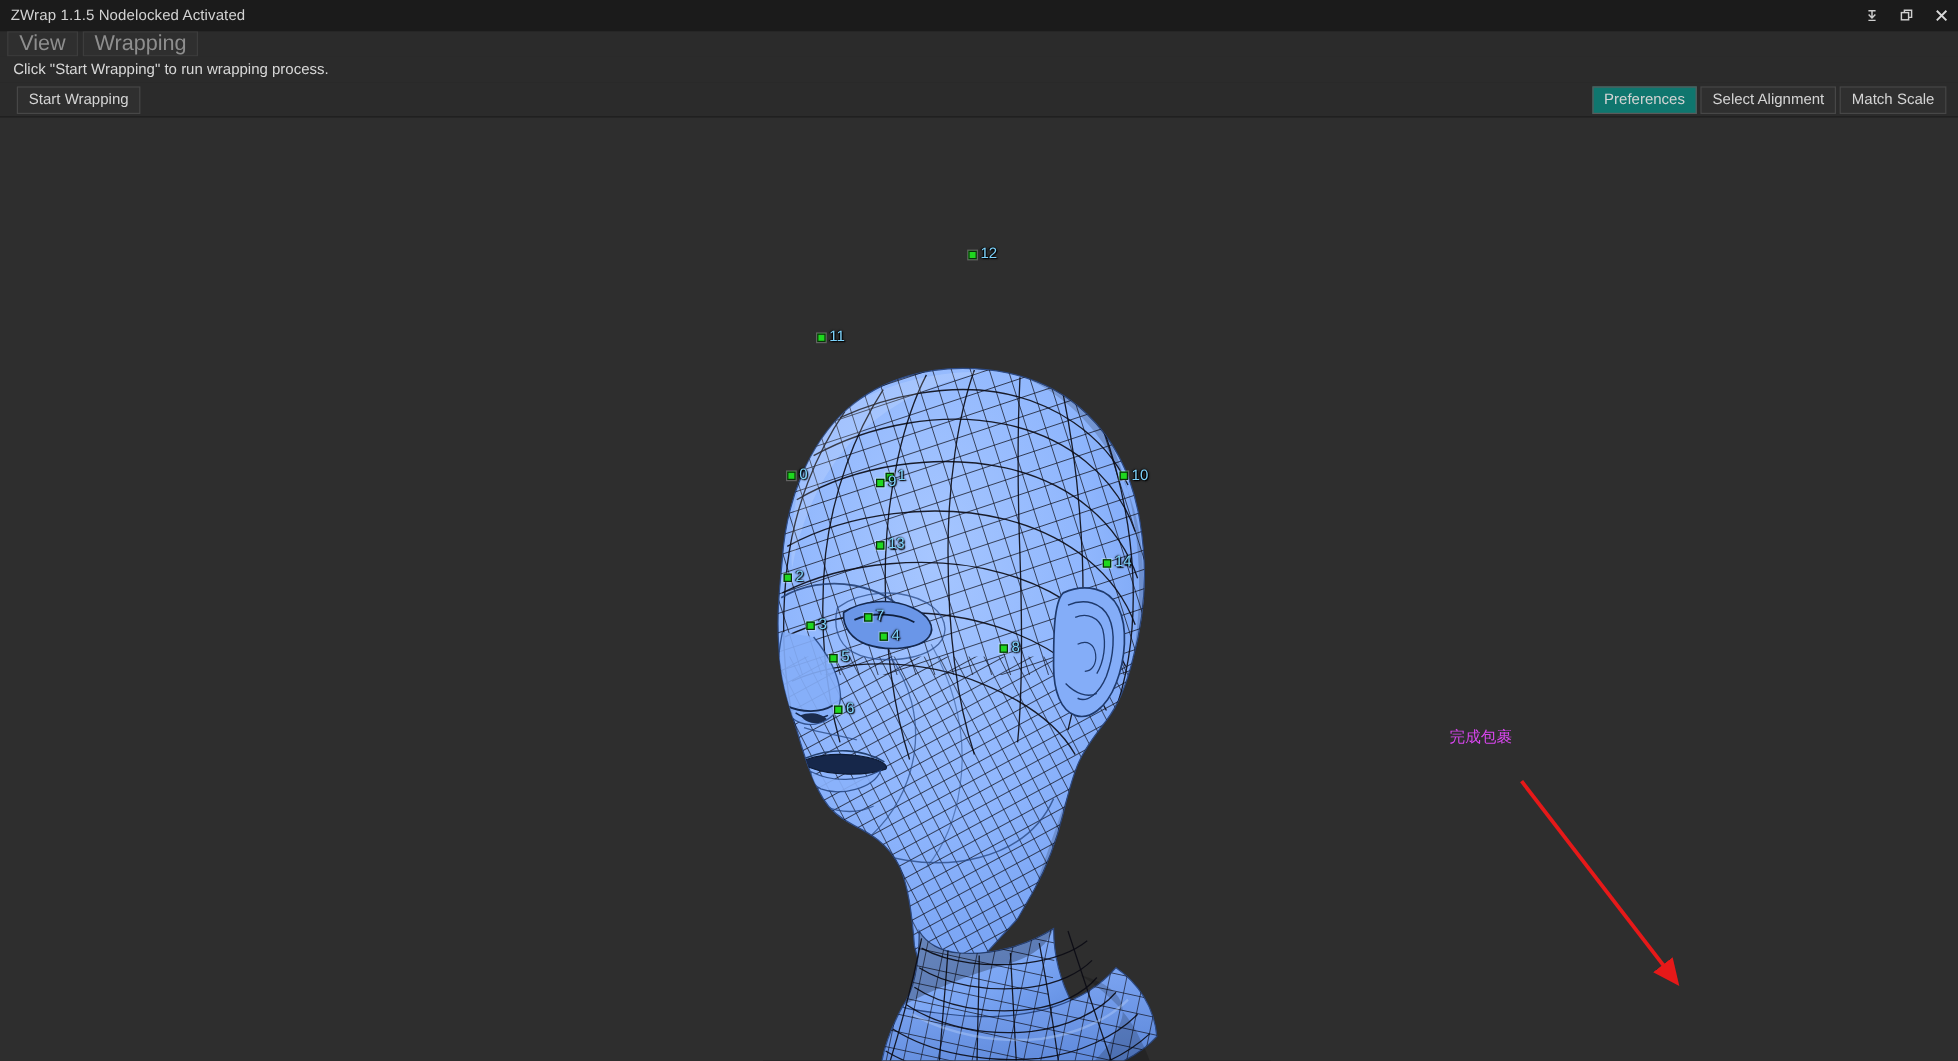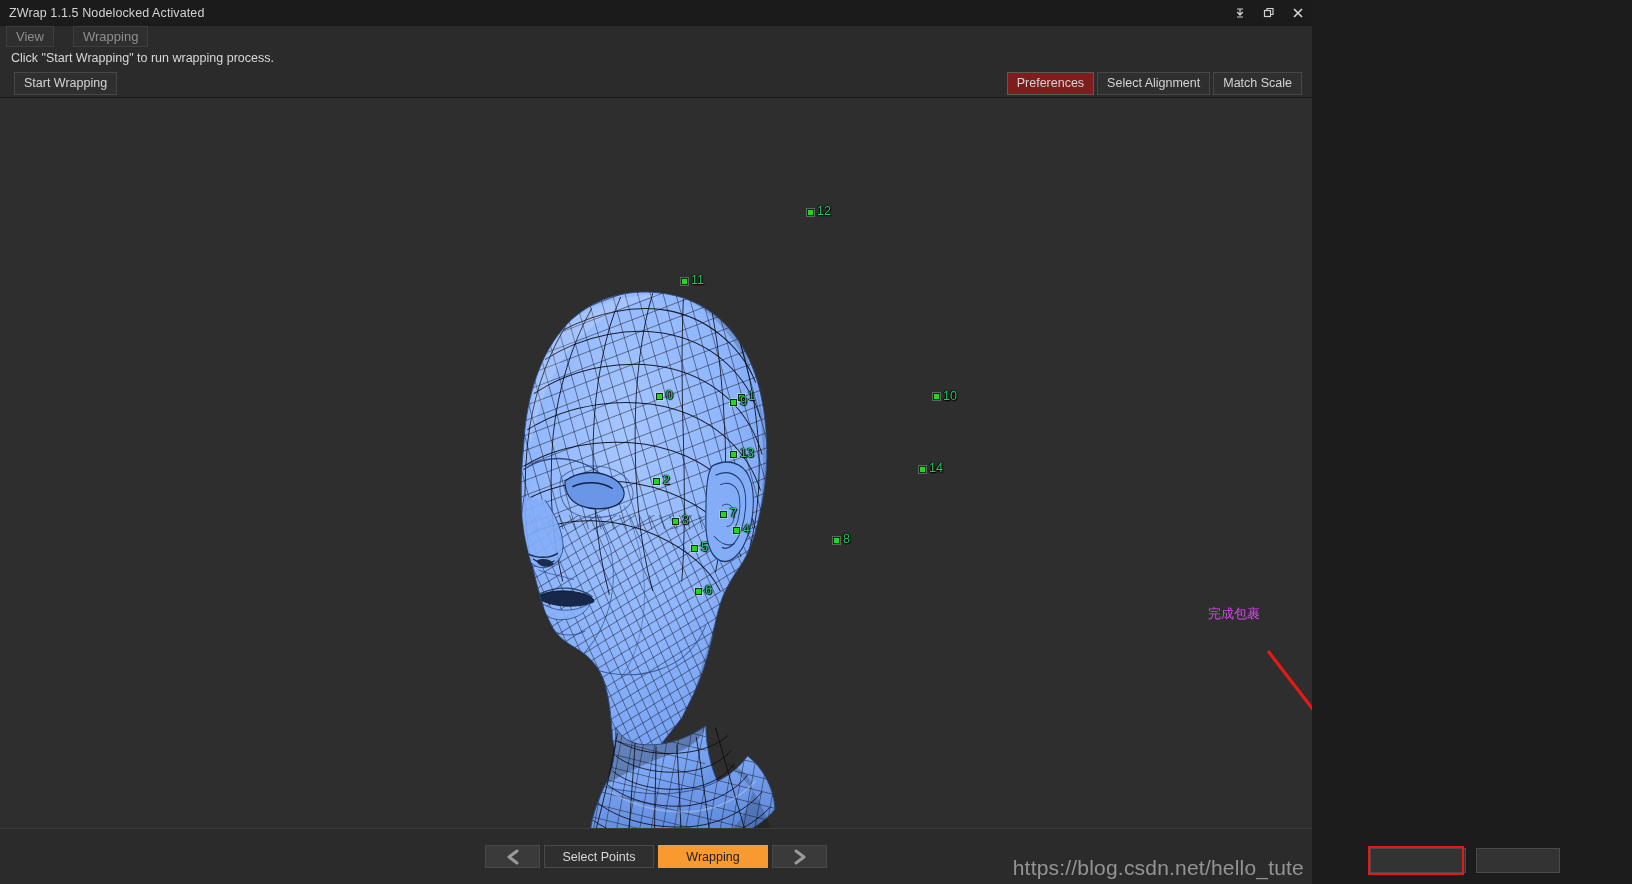--- a/index.html
+++ b/index.html
@@ -4,21 +4,21 @@
 <style>
   * { box-sizing: border-box; margin: 0; padding: 0; }
   html, body {
     width: 1632px; height: 884px;
     background: #1c1c1c;
     font-family: "Liberation Sans", sans-serif;
     overflow: hidden;
   }
   #app {
     position: relative;
-    width: 1312px; height: 884px;
+    width: 1632px; height: 884px;
     background: #2b2b2b;
     display: flex; flex-direction: column;
   }
 
   
   .titlebar {
     height: 26px;
     background: #1b1b1b;
     display: flex; align-items: center;
     flex: 0 0 26px;
@@ -45,25 +45,25 @@
   
   .menubar {
     height: 21px;
     background: #2b2b2b;
     display: flex; align-items: center;
     padding-left: 6px;
     flex: 0 0 21px;
   }
   .menu-item {
     color: #8e8e8e;
-    font-size: 13px;
+    font-size: 18px;
     padding: 2px 9px;
     border: 1px solid #3d3d3d;
     background: #2f2f2f;
-    margin-right: 19px;
+    margin-right: 4px;
     line-height: 15px;
   }
 
   
   .hintrow {
     flex: 0 0 22px;
     background: #2b2b2b;
     display: flex; align-items: center;
     padding-left: 11px;
   }
@@ -82,39 +82,39 @@
   }
   .tb-btn {
     font-size: 12.5px;
     color: #d4d4d4;
     background: #2f2f2f;
     border: 1px solid #474747;
     padding: 3px 9px 4px 9px;
     line-height: 14px;
     white-space: nowrap;
   }
-  .tb-btn.active { background: #7f1d1d; border-color: #5a5a5a; }
+  .tb-btn.active { background: #0f766e; border-color: #5a5a5a; }
   .tb-right {
     position: absolute; right: 10px; top: 0;
     height: 29px; display: flex; align-items: center; gap: 3px;
   }
 
   
   .viewport {
     flex: 1 1 auto;
     position: relative;
     background: #2e2e2e;
     overflow: hidden;
   }
   .viewport-svg { position: absolute; inset: 0; width: 100%; height: 100%; }
 
   
   .lm-label {
     position: absolute;
-    color: #22c55e;
+    color: #7dd3fc;
     font-size: 12.5px;
     font-family: "Liberation Sans", sans-serif;
     text-shadow: 0 0 2px #000, 1px 1px 1px #000, -1px 0 1px #000;
     pointer-events: none;
     white-space: nowrap;
   }
   .lm-dot {
     position: absolute;
     width: 7px; height: 7px;
     background: #1fd81f;
@@ -494,38 +494,14 @@
     <svg class="annot-svg" id="annot-arrow-svg" width="1632" height="770">
       <defs>
         <marker id="arrowHead" markerWidth="7" markerHeight="7" refX="3.2" refY="3.2" orient="auto" markerUnits="strokeWidth">
           <path d="M0,0 L7,3.2 L0,6.4 Z" fill="#e61919"></path>
         </marker>
       </defs>
       <line id="annot-line" stroke="#e61919" stroke-width="3.2" marker-end="url(#arrowHead)" x1="1268" y1="553" x2="1392" y2="714"></line>
     </svg>
   </div>
 
-  <div class="bottombar">
-    <div class="navgroup">
-      <div class="nav-arrow">
-        <svg width="22" height="16" viewBox="0 0 22 16">
-          <path d="M15 2 L7 8 L15 14" stroke="#9a9a9a" stroke-width="3" fill="none" stroke-linecap="round" stroke-linejoin="round"></path>
-        </svg>
-      </div>
-      <div class="nav-step">Select Points</div>
-      <div class="nav-step current">Wrapping</div>
-      <div class="nav-arrow">
-        <svg width="22" height="16" viewBox="0 0 22 16">
-          <path d="M7 2 L15 8 L7 14" stroke="#9a9a9a" stroke-width="3" fill="none" stroke-linecap="round" stroke-linejoin="round"></path>
-        </svg>
-      </div>
-    </div>
-
-    <div id="obscured-layer">
-        <div class="hidden-btn" style="left: 1370px; top: 19px; width: 96px; height: 25px;"></div>
-        <div class="hidden-btn" style="left: 1476px; top: 19px; width: 84px; height: 25px;"></div>
-      </div>
-    <div class="redbox" id="highlight-box" style="left: 1368px; top: 17px; width: 96px; height: 29px;"></div>
-
-    <div class="watermark">https://blog.csdn.net/hello_tute</div>
-  </div>
 
 </div>
 
 </body></html>

